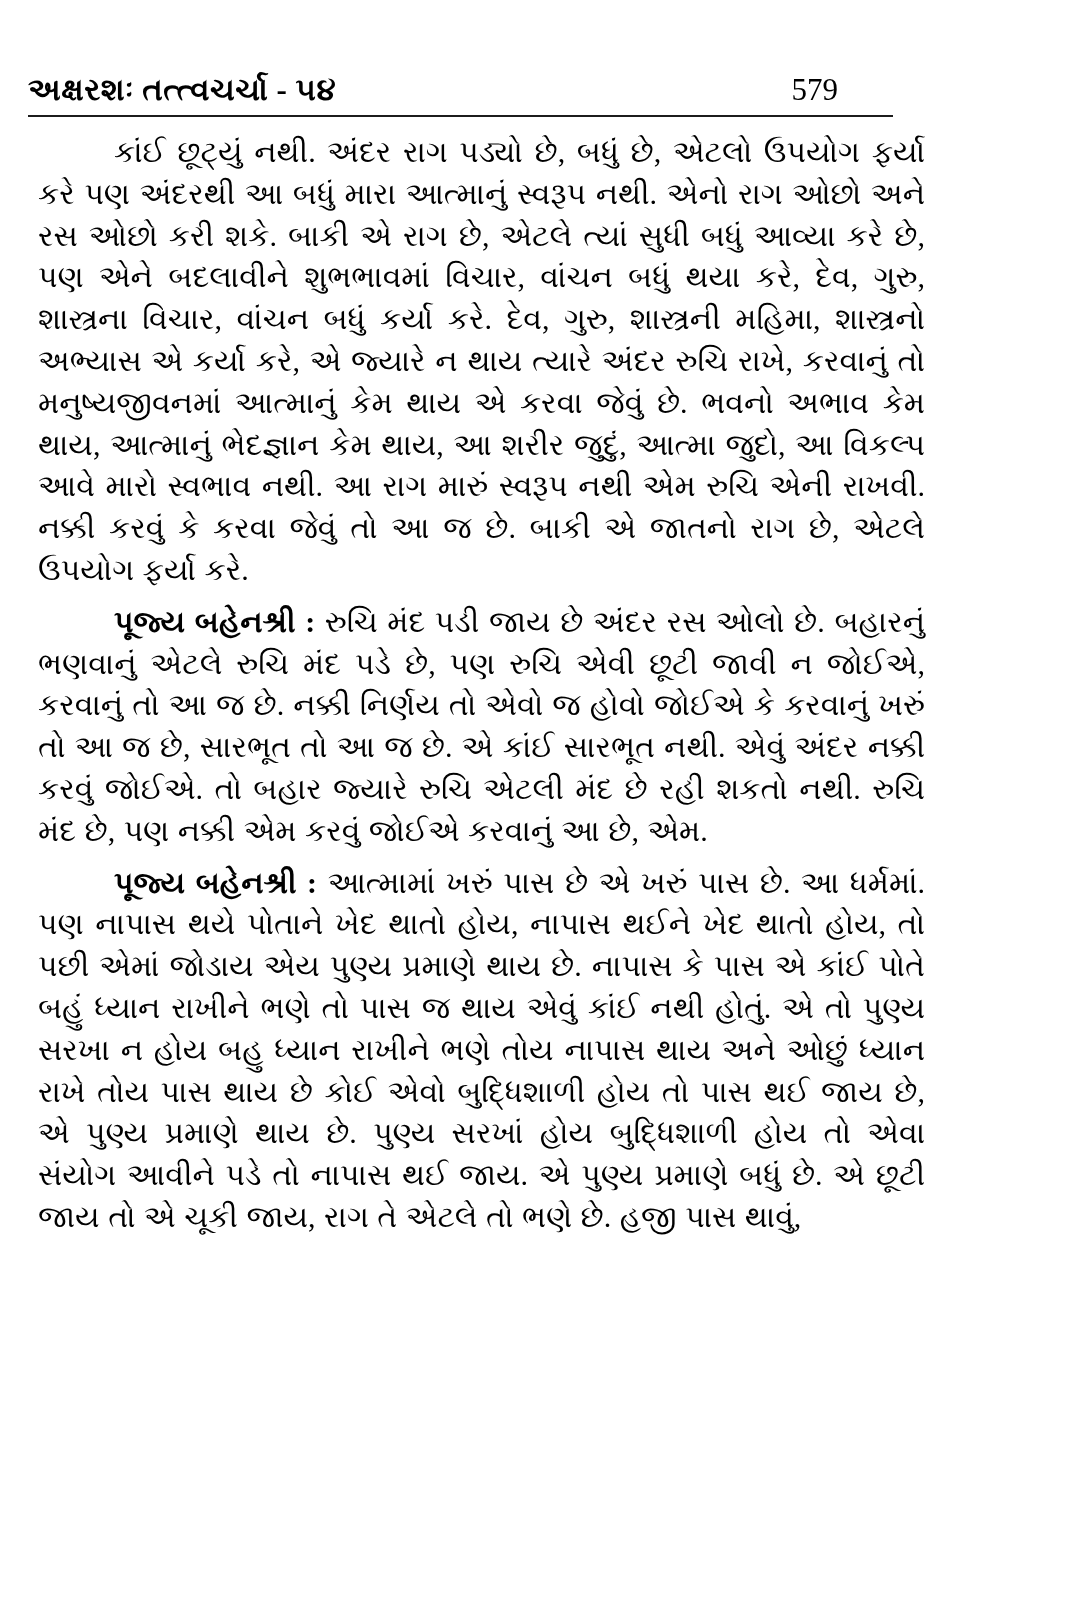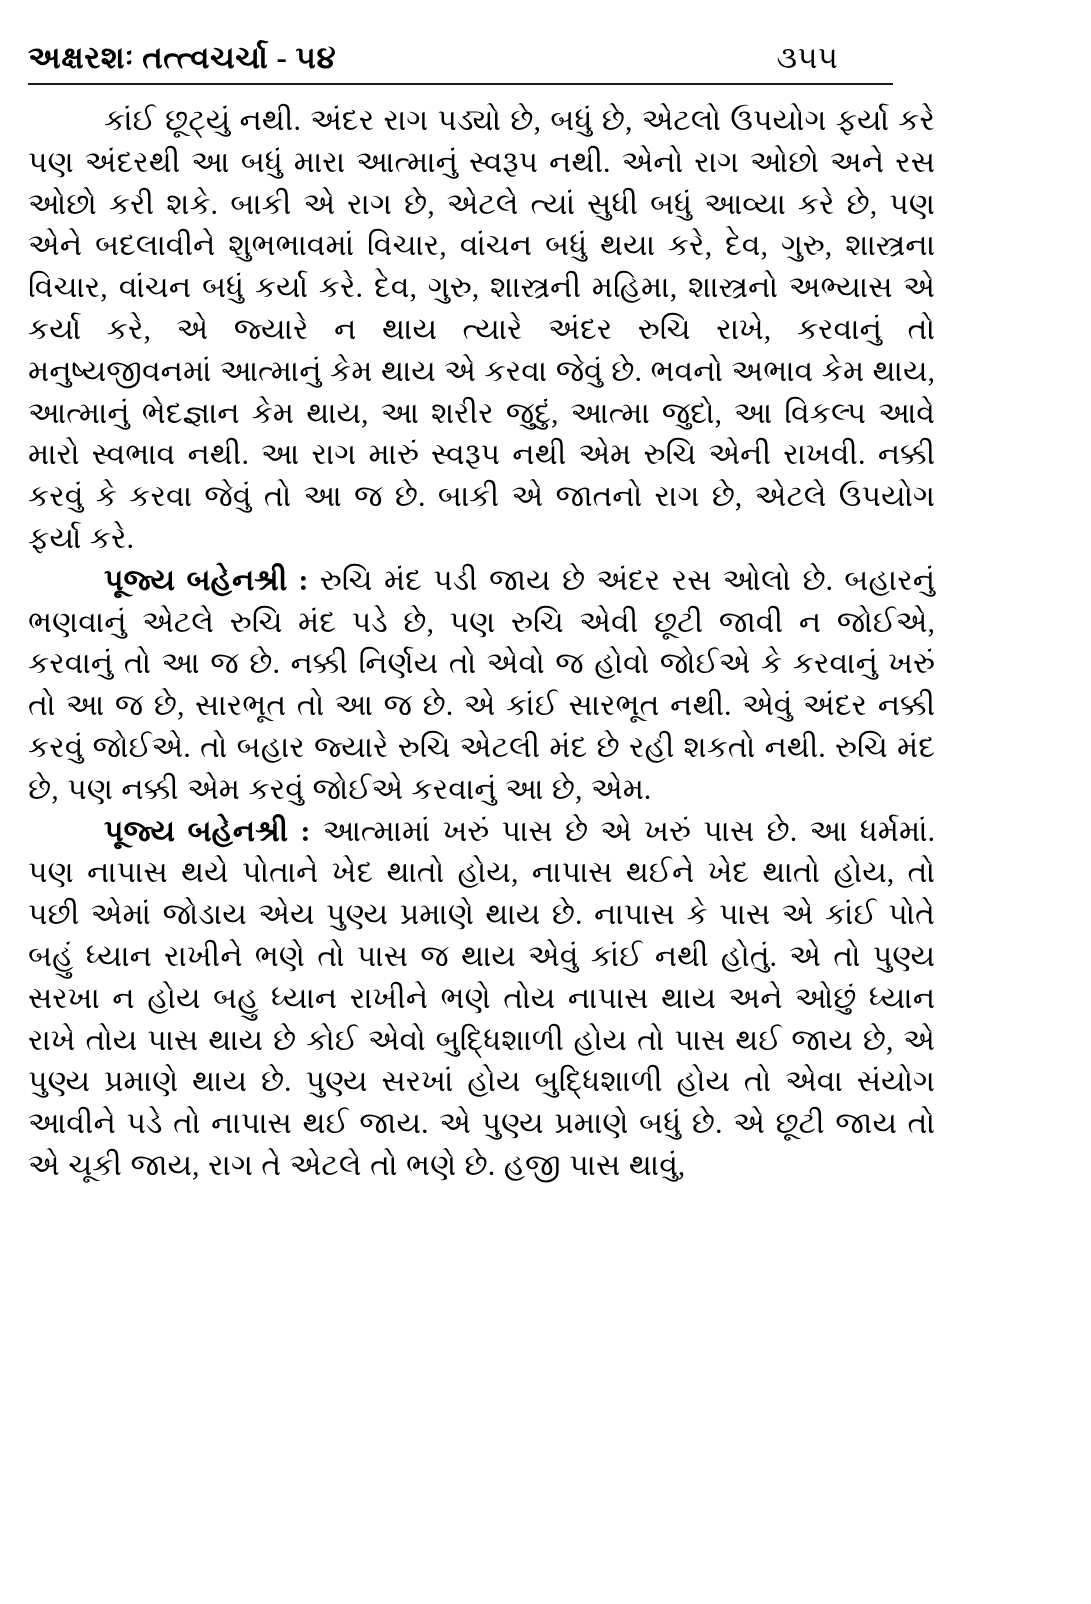--- a/index.html
+++ b/index.html
@@ -18,20 +18,21 @@
     padding: 40px 156px 0 28px;
     overflow: hidden;
   }
   .page-header {
     width: 865px;
     display: flex;
     justify-content: space-between;
     align-items: baseline;
     font-size: 31px;
     line-height: 36px;
+    margin-top: 32px;
   }
   .book-title {
     font-weight: bold;
     letter-spacing: 0.5px;
   }
   .page-number {
     font-weight: normal;
     margin-right: 55px;
   }
   .header-rule {
@@ -42,36 +43,36 @@
     border: none;
   }
   .content {
     margin-top: 14px;
     font-size: 30px;
     line-height: 41.8px;
     text-align: justify;
     word-spacing: 1px;
   }
   .para {
-    margin: 0;
+    margin: 10px;
     padding: 0;
     text-indent: 76px;
   }
   .speaker {
     font-weight: bold;
   }
 </style>
 </head>
 <body>
 
 <div class="page">
 
   <header class="page-header">
     <span class="book-title">અક્ષરશઃ તત્ત્વચર્ચા - ૫૪</span>
-    <span class="page-number">૩૫૫</span>
+    <span class="page-number">579</span>
   </header>
 
   <div class="header-rule"></div>
 
   <main class="content">
 
     <p class="para"><span>કાંઈ છૂટ્યું નથી. અંદર રાગ પડ્યો છે, બધું છે, એટલો ઉપયોગ ફર્યા કરે પણ અંદરથી આ બધું મારા આત્માનું સ્વરૂપ નથી. એનો રાગ ઓછો અને રસ ઓછો કરી શકે. બાકી એ રાગ છે, એટલે ત્યાં સુધી બધું આવ્યા કરે છે, પણ એને બદલાવીને શુભભાવમાં વિચાર, વાંચન બધું થયા કરે, દેવ, ગુરુ, શાસ્ત્રના વિચાર, વાંચન બધું કર્યા કરે. દેવ, ગુરુ, શાસ્ત્રની મહિમા, શાસ્ત્રનો અભ્યાસ એ કર્યા કરે, એ જ્યારે ન થાય ત્યારે અંદર રુચિ રાખે, કરવાનું તો મનુષ્યજીવનમાં આત્માનું કેમ થાય એ કરવા જેવું છે. ભવનો અભાવ કેમ થાય, આત્માનું ભેદજ્ઞાન કેમ થાય, આ શરીર જુદું, આત્મા જુદો, આ વિકલ્પ આવે મારો સ્વભાવ નથી. આ રાગ મારું સ્વરૂપ નથી એમ રુચિ એની રાખવી. નક્કી કરવું કે કરવા જેવું તો આ જ છે. બાકી એ જાતનો રાગ છે, એટલે ઉપયોગ ફર્યા કરે.</span></p>
 
 
     <p class="para"><b class="speaker">પૂજ્ય બહેનશ્રી :</b> <span>રુચિ મંદ પડી જાય છે અંદર રસ ઓલો છે. બહારનું ભણવાનું એટલે રુચિ મંદ પડે છે, પણ રુચિ એવી છૂટી જાવી ન જોઈએ, કરવાનું તો આ જ છે. નક્કી નિર્ણય તો એવો જ હોવો જોઈએ કે કરવાનું ખરું તો આ જ છે, સારભૂત તો આ જ છે. એ કાંઈ સારભૂત નથી. એવું અંદર નક્કી કરવું જોઈએ. તો બહાર જ્યારે રુચિ એટલી મંદ છે રહી શકતો નથી. રુચિ મંદ છે, પણ નક્કી એમ કરવું જોઈએ કરવાનું આ છે, એમ.</span></p>

